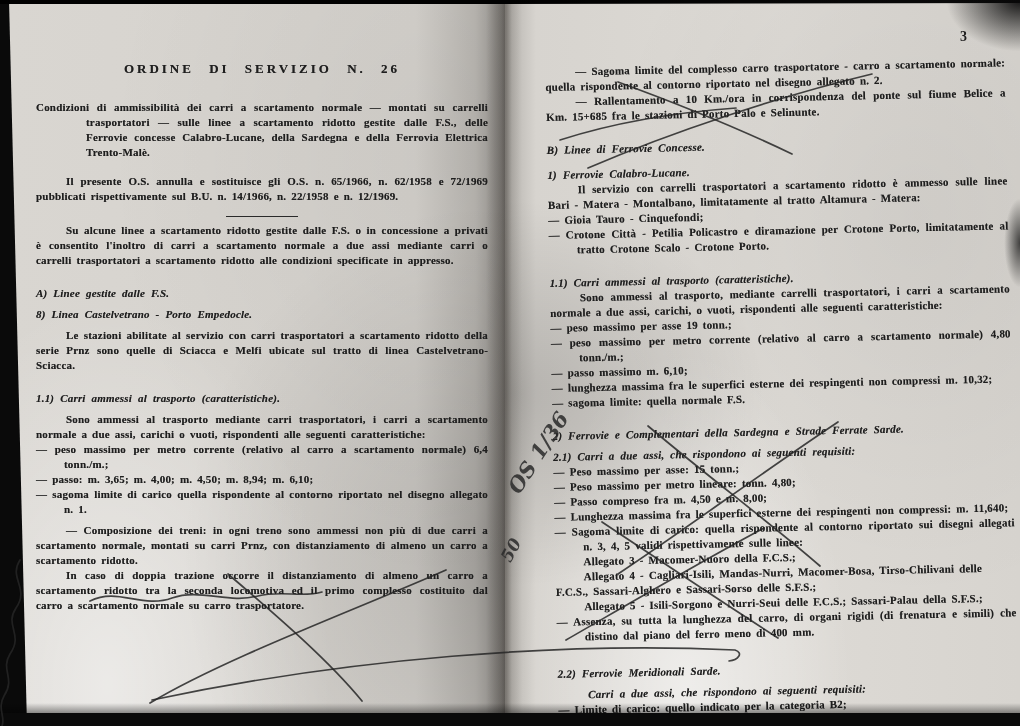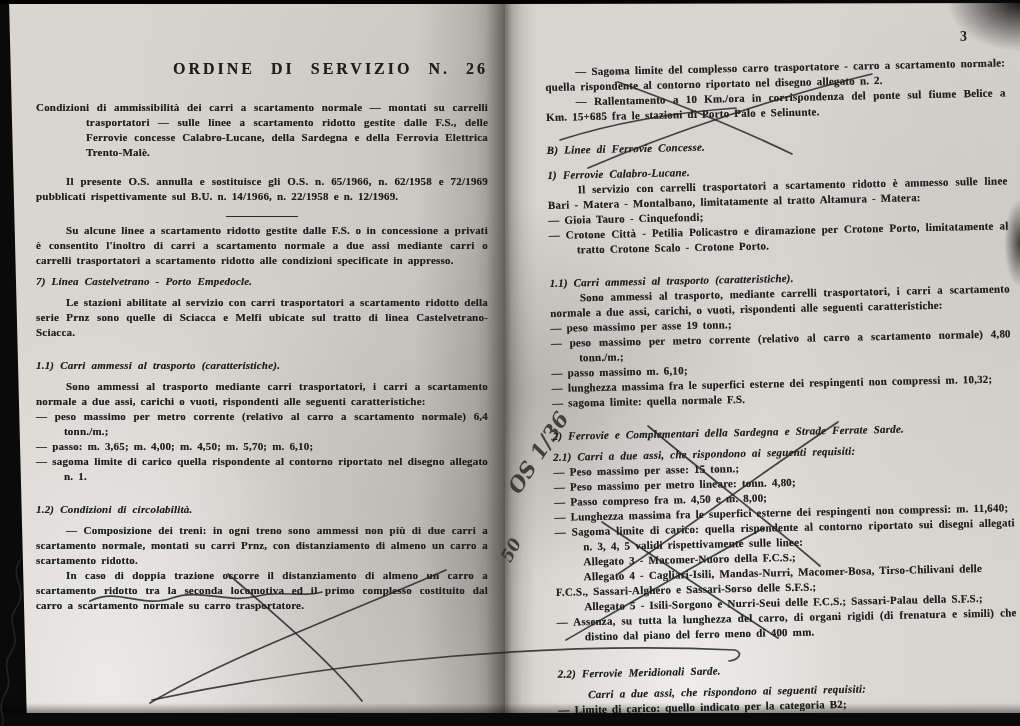--- a/index.html
+++ b/index.html
@@ -18,21 +18,21 @@
       radial-gradient(ellipse at 2% 55%, rgba(0,0,0,0.16), transparent 35%),
       radial-gradient(ellipse at 35% 97%, rgba(255,255,255,0.55), transparent 35%),
       radial-gradient(ellipse at 80% 30%, rgba(0,0,0,0.05), transparent 55%),
       linear-gradient(to right,#b3b0ab 0%,#d7d4cf 6%,#dddad5 55%,#d7d4cf 100%);}
   
   .lp-content{position:absolute;left:28px;top:58px;width:452px;}
   .rp-content{position:absolute;left:40px;top:62px;width:460px;transform:rotate(-1.2deg);transform-origin:0 0;}
   .body,.h-it,.os-h{font-size:11px;line-height:15px;text-align:justify;margin:0;
      word-spacing:2px;letter-spacing:.2px;font-weight:700;
      text-shadow:0 0 .5px rgba(30,30,30,.55);}
-  .os-h{font-size:16px;letter-spacing:3px;word-spacing:9px;text-align:right;}
+  .os-h{font-size:13px;letter-spacing:3px;word-spacing:9px;text-align:center;}
   .h-it{font-style:italic;text-align:left;word-spacing:3px;}
   .ind{text-indent:30px;}
   .hang{padding-left:50px;text-indent:-50px;margin-top:24px;}
   .ditem{padding-left:28px;text-indent:-28px;}
   .alleg{padding-left:0;text-indent:28px;text-align:left;}
   .mt6{margin-top:6px;}.mt10{margin-top:10px;}.mt14{margin-top:14px;}.mt18{margin-top:18px;}.mt22{margin-top:22px;}
   .divider{width:72px;border-top:1.6px solid #2a2a2a;margin:12px auto 0 auto;}
   .page-number{position:absolute;top:26px;left:455px;font-size:14px;font-weight:700;}
   
   .edge-left{position:absolute;left:0;top:0;width:30px;height:100%;background:#0a0a0a;
@@ -60,28 +60,28 @@
 
 <div class="canvas">
 
   <div class="page page-left">
     <div class="lp-content">
       <p class="os-h">ORDINE DI SERVIZIO N. 26</p>
       <p class="body hang">Condizioni di ammissibilità dei carri a scartamento normale — montati su carrelli trasportatori — sulle linee a scartamento ridotto gestite dalle F.S., delle Ferrovie concesse Calabro-Lucane, della Sardegna e della Ferrovia Elettrica Trento-Malè.</p>
       <p class="body ind mt14">Il presente O.S. annulla e sostituisce gli O.S. n. 65/1966, n. 62/1958 e 72/1969 pubblicati rispettivamente sul B.U. n. 14/1966, n. 22/1958 e n. 12/1969.</p>
       <div class="divider"></div>
       <p class="body ind mt6">Su alcune linee a scartamento ridotto gestite dalle F.S. o in concessione a privati è consentito l'inoltro di carri a scartamento normale a due assi mediante carri o carrelli trasportatori a scartamento ridotto alle condizioni specificate in appresso.</p>
-      <p class="h-it mt6">7)  Linea Castelvetrano - Porto Empedocle.</p>
+      <p class="h-it mt18">A)  Linee gestite dalle F.S.</p>
+      <p class="h-it mt6">8)  Linea Castelvetrano - Porto Empedocle.</p>
       <p class="body ind mt6">Le stazioni abilitate al servizio con carri trasportatori a scartamento ridotto della serie Prnz sono quelle di Sciacca e Melfi ubicate sul tratto di linea Castelvetrano-Sciacca.</p>
       <p class="h-it mt18">1.1) Carri ammessi al trasporto (caratteristiche).</p>
       <p class="body ind mt6">Sono ammessi al trasporto mediante carri trasportatori, i carri a scartamento normale a due assi, carichi o vuoti, rispondenti alle seguenti caratteristiche:</p>
       <p class="body ditem">— peso massimo per metro corrente (relativo al carro a scartamento normale) 6,4 tonn./m.;</p>
-      <p class="body ditem">— passo: m. 3,65; m. 4,00; m. 4,50; m. 5,70; m. 6,10;</p>
+      <p class="body ditem">— passo: m. 3,65; m. 4,00; m. 4,50; m. 8,94; m. 6,10;</p>
       <p class="body ditem">— sagoma limite di carico quella rispondente al contorno riportato nel disegno allegato n. 1.</p>
-      <p class="h-it mt18">1.2) Condizioni di circolabilità.</p>
       <p class="body ind mt6">— Composizione dei treni: in ogni treno sono ammessi non più di due carri a scartamento normale, montati su carri Prnz, con distanziamento di almeno un carro a scartamento ridotto.</p>
       <p class="body ind">In caso di doppia trazione occorre il distanziamento di almeno un carro a scartamento ridotto tra la seconda locomotiva ed il primo complesso costituito dal carro a scartamento normale su carro trasportatore.</p>
     </div>
   </div>
 
   <div class="page page-right">
     <div class="page-number">3</div>
     <div class="rp-content">
       <p class="body ind">— Sagoma limite del complesso carro trasportatore - carro a scartamento normale: quella rispondente al contorno riportato nel disegno allegato n. 2.</p>
       <p class="body ind">— Rallentamento a 10 Km./ora in corrispondenza del ponte sul fiume Belice a Km. 15+685 fra le stazioni di Porto Palo e Selinunte.</p>

